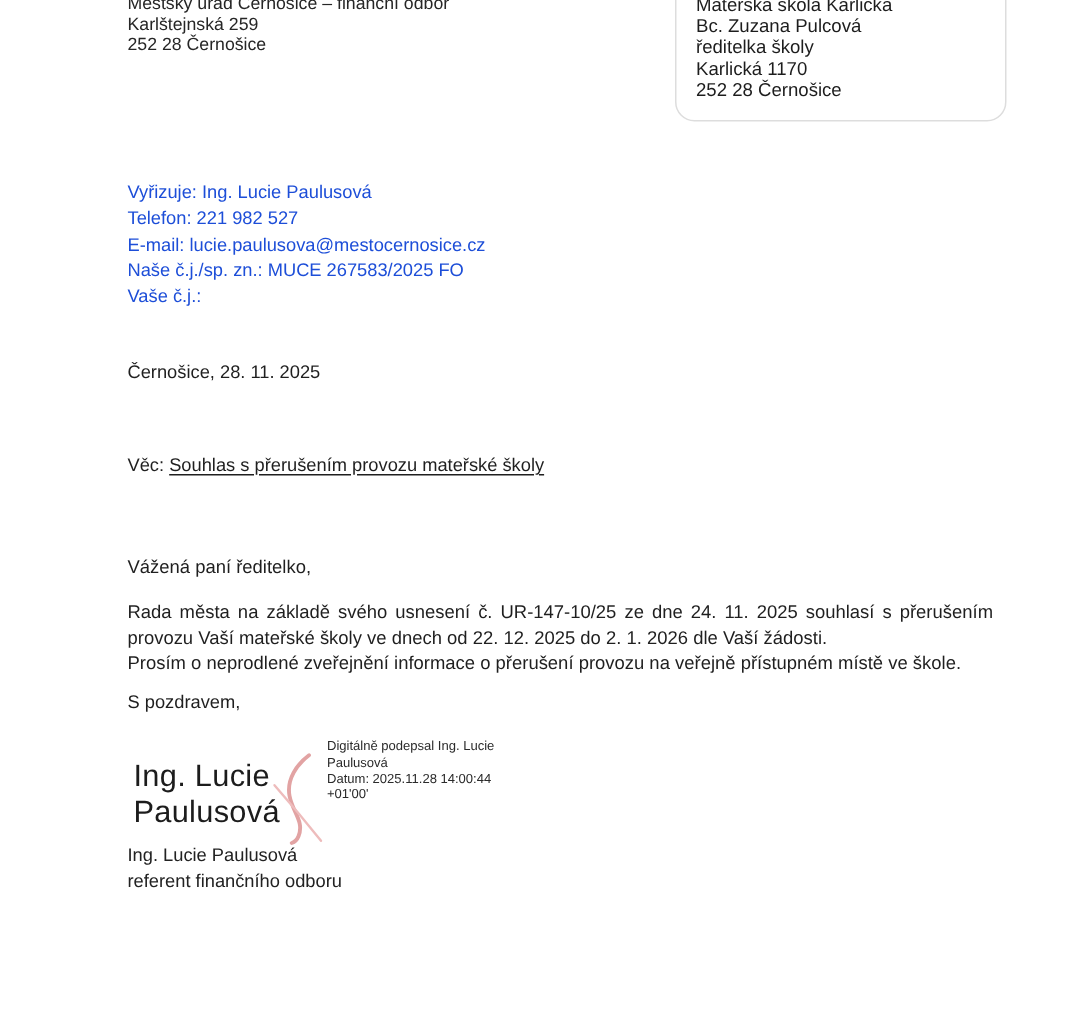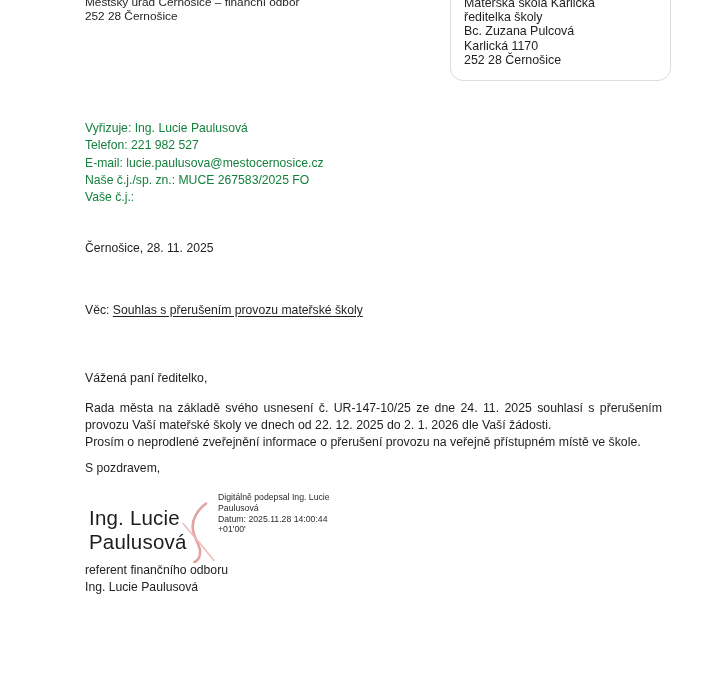--- a/index.html
+++ b/index.html
@@ -24,21 +24,21 @@
     width: 221px; height: 105px;
     border: 1.5px solid #dddddd;
     border-radius: 13px;
     box-sizing: border-box;
     padding: 19px 0 0 13px;
     background: #ffffff;
   }
   .recipient-card .line { font-size: 12.4px; line-height: 14.2px; color: #1d1d1d; }
 
   
-  .reference { left: 85px; top: 120px; font-size: 12.2px; line-height: 17.3px; color: #15803d; }
+  .reference { left: 85px; top: 120px; font-size: 12.2px; line-height: 17.3px; color: #1d4ed8; }
 
   .date-line { left: 85px; top: 240px; font-size: 12.2px; line-height: 17px; }
 
   .subject { left: 85px; top: 302px; font-size: 12.2px; line-height: 17px; }
   .subject .u { text-decoration: underline; text-underline-offset: 2px; }
 
   .salutation { left: 85px; top: 370px; font-size: 12.3px; line-height: 17px; }
 
   .body-par { left: 85px; top: 400px; width: 577px; font-size: 12.3px; line-height: 16.9px; color: #1f1f1f; }
   .body-par .just { text-align: justify; text-align-last: justify; }
@@ -52,27 +52,28 @@
 
   .signer { left: 85px; top: 562px; font-size: 12.2px; line-height: 16.9px; color: #222222; }
 </style>
 </head>
 <body>
 
 <div class="page">
 
   <div class="abs sender">
     <div>Městský úřad Černošice – finanční odbor</div>
+    <div>Karlštejnská 259</div>
     <div>252 28 Černošice</div>
   </div>
 
   <div class="abs recipient-card">
     <div class="line">Mateřská škola Karlická</div>
+    <div class="line">Bc. Zuzana Pulcová</div>
     <div class="line">ředitelka školy</div>
-    <div class="line">Bc. Zuzana Pulcová</div>
     <div class="line">Karlická 1170</div>
     <div class="line">252 28 Černošice</div>
   </div>
 
   <div class="abs reference">
     <div>Vyřizuje: Ing. Lucie Paulusová</div>
     <div>Telefon: 221 982 527</div>
     <div>E-mail: lucie.paulusova@mestocernosice.cz</div>
     <div>Naše č.j./sp. zn.: MUCE 267583/2025 FO</div>
     <div>Vaše č.j.:</div>
@@ -105,17 +106,17 @@
   </svg>
 
   <div class="abs sig-stamp">
     <div>Digitálně podepsal Ing. Lucie</div>
     <div>Paulusová</div>
     <div>Datum: 2025.11.28 14:00:44</div>
     <div>+01'00'</div>
   </div>
 
   <div class="abs signer">
+    <div>Ing. Lucie Paulusová</div>
     <div>referent finančního odboru</div>
-    <div>Ing. Lucie Paulusová</div>
   </div>
 
 </div>
 
 </body></html>

